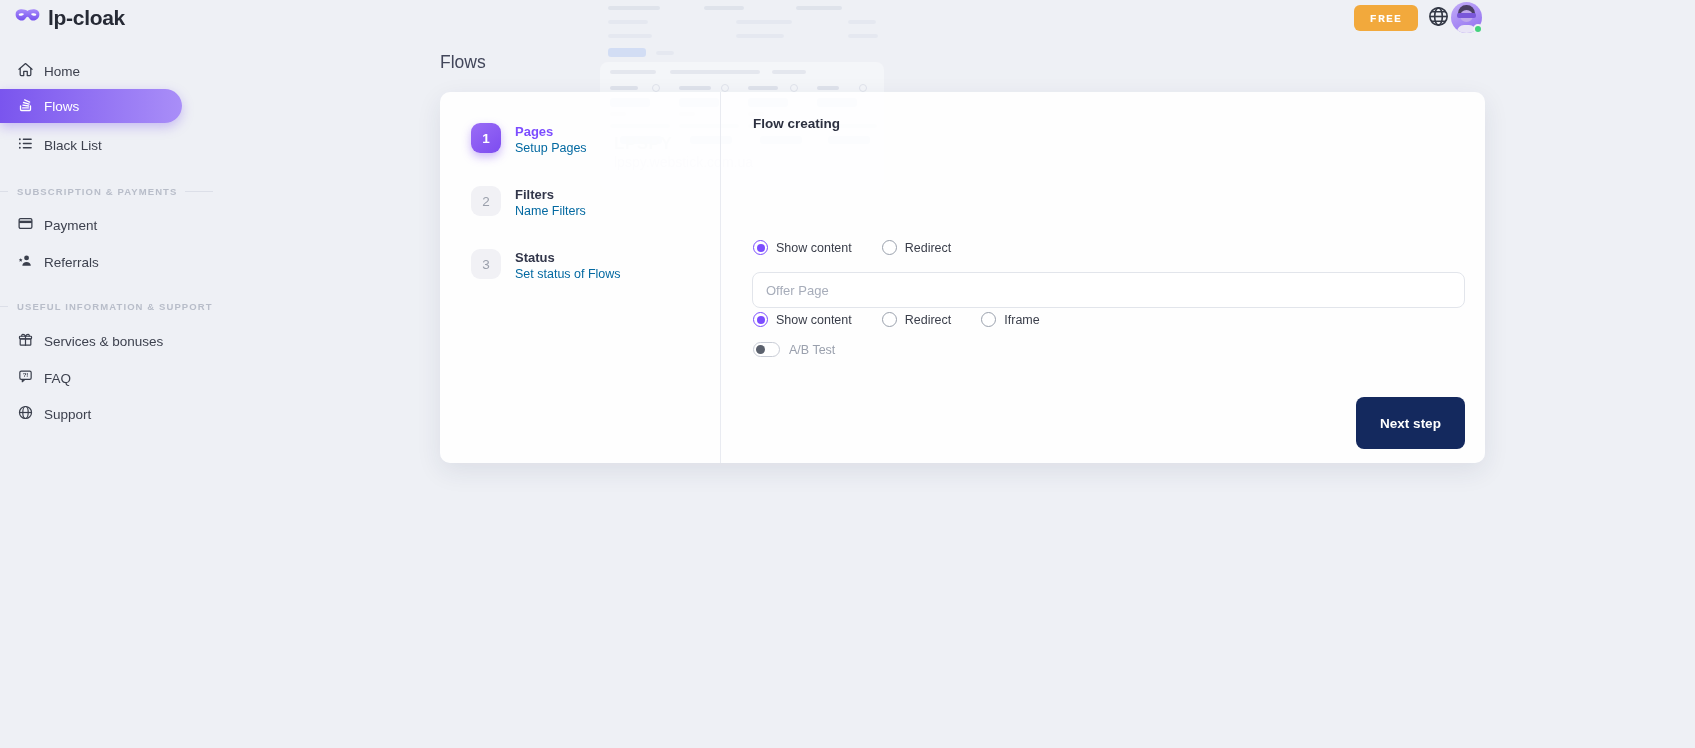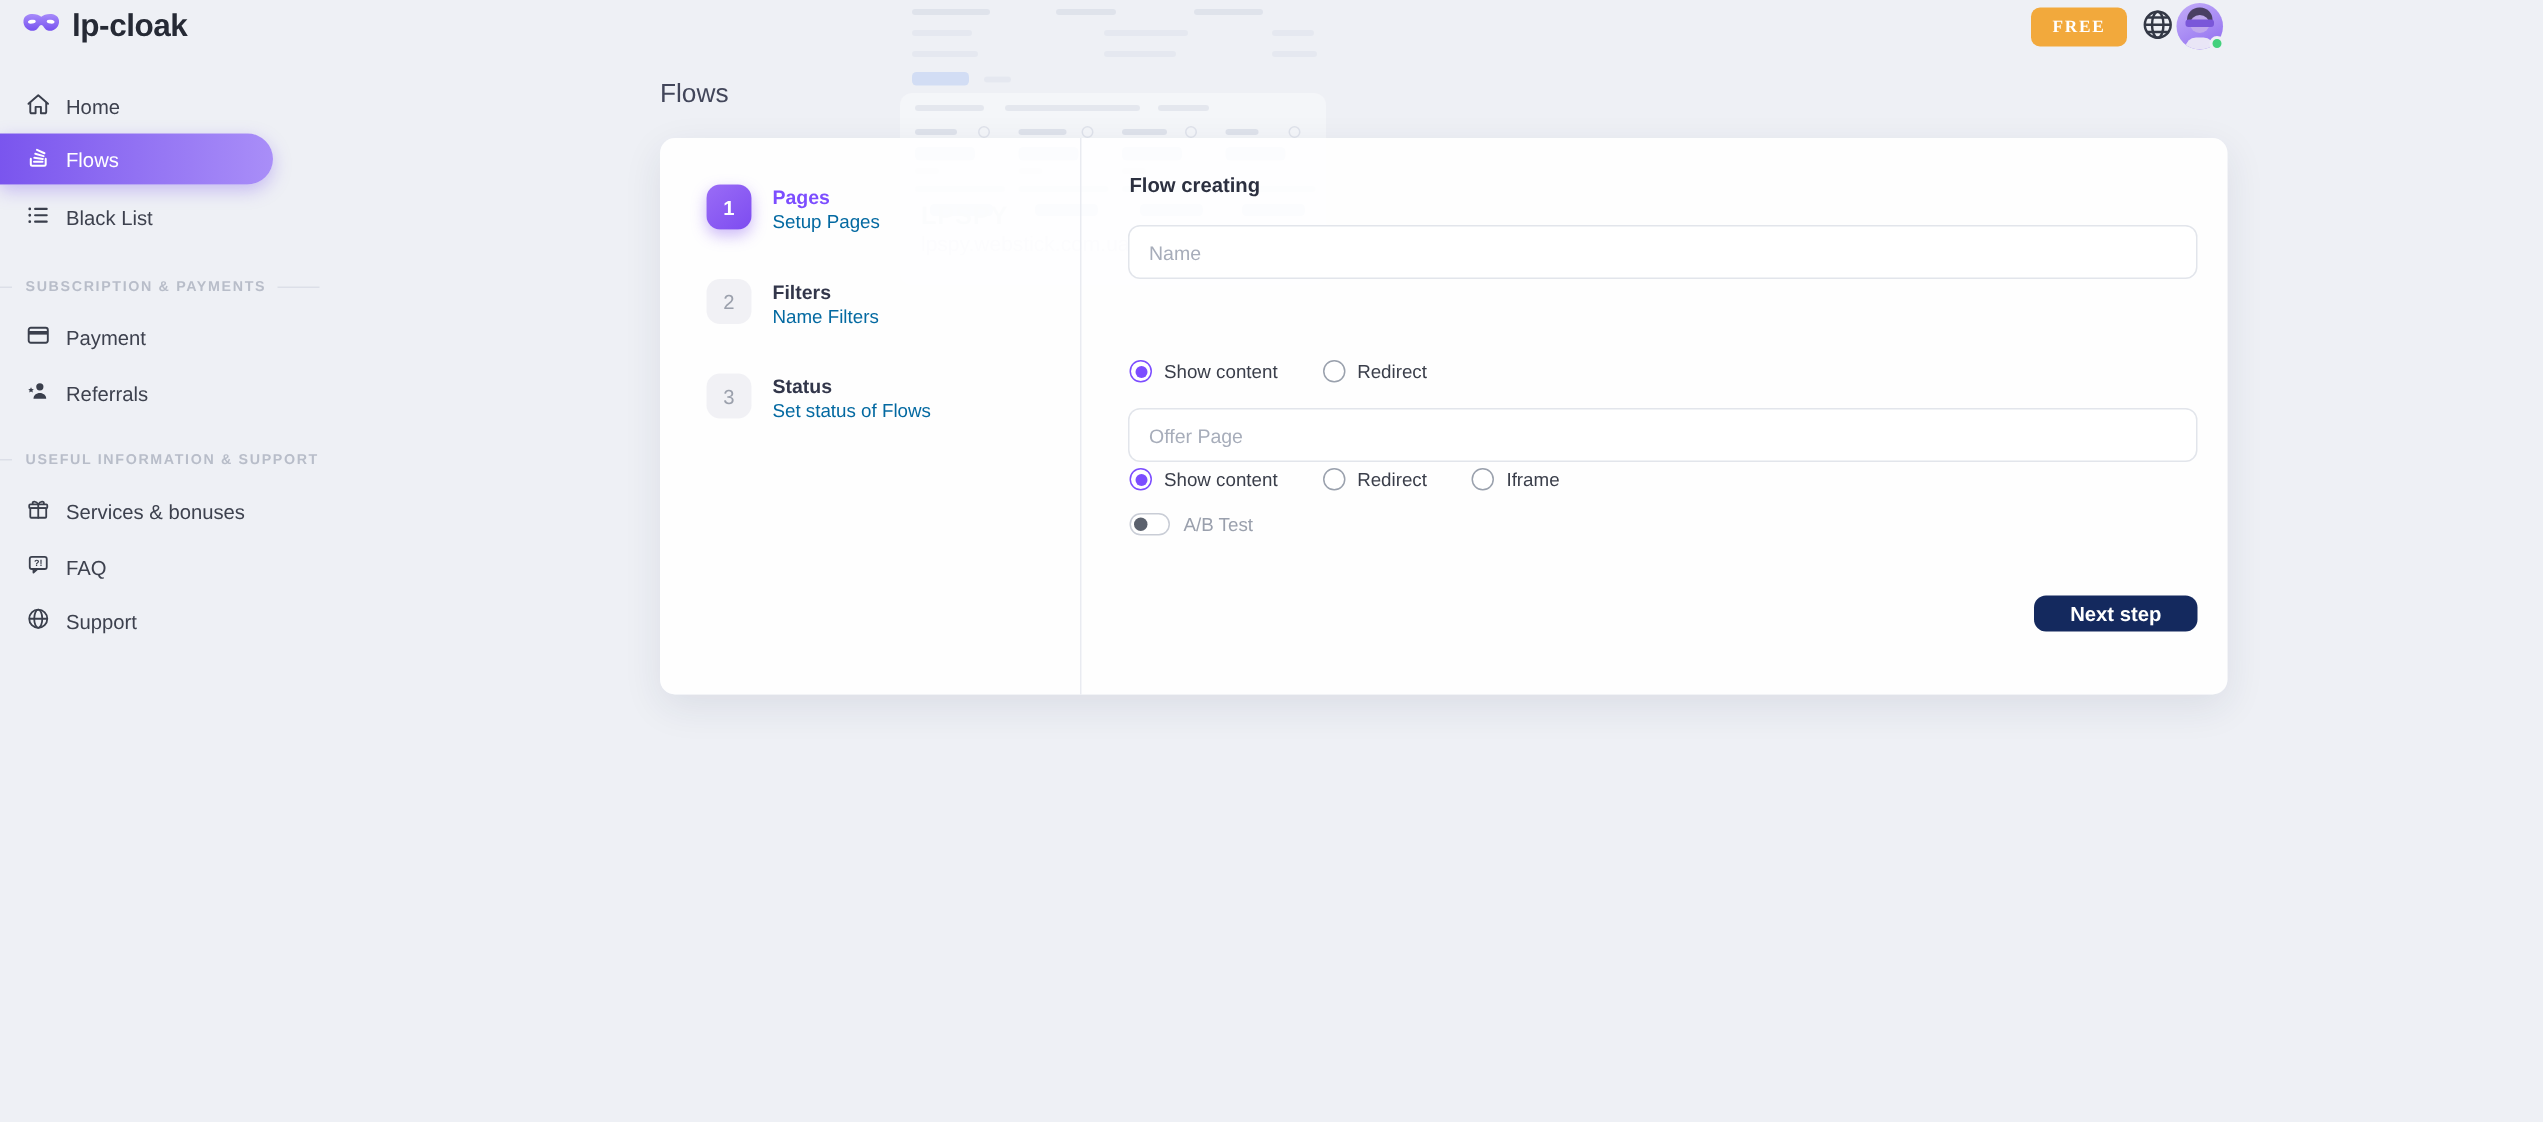--- a/index.html
+++ b/index.html
@@ -32,21 +32,21 @@
     border-radius:0 17px 17px 0;
     background:linear-gradient(90deg,#7a55ee 0%,#a98ef8 100%);
     color:#ffffff; box-shadow:0 4px 12px rgba(122,85,238,.35);
   }
   .nav-header { position:absolute; left:17px; font-size:9.5px; font-weight:bold; letter-spacing:1.1px; color:#b8bdc9; display:flex; align-items:center; gap:8px; white-space:nowrap; }
   .nav-header::before { content:""; position:absolute; left:-17px; width:8px; height:1px; background:#dcdfe8; }
   .nav-header--line::after { content:""; width:28px; height:1px; background:#dcdfe8; }
 
   
   .plan-badge { position:absolute; left:1354px; top:5px; width:64px; height:26px; z-index:3;
-    background:#f2a93c; border:none; border-radius:6px; color:#fff; font-family:Liberation Serif, serif;
+    background:#f2a93c; border:none; border-radius:6px; color:#fff; font-family:Liberation Mono, monospace;
     font-size:11.5px; font-weight:bold; letter-spacing:1.2px; cursor:pointer; }
   .globe-btn { position:absolute; left:1426px; top:5px; width:24px; height:24px; background:none; border:none; cursor:pointer; z-index:3; padding:0; }
   .avatar { position:absolute; left:1451px; top:2px; width:31px; height:31px; border-radius:50%; z-index:3; cursor:pointer;
     background:linear-gradient(150deg,#c3adf8 0%,#8f6cf0 100%); overflow:visible; }
   .avatar-inner { position:absolute; inset:0; border-radius:50%; overflow:hidden; }
   .av-hair { position:absolute; top:3px; left:7px; width:17px; height:10px; background:#4a3f63; border-radius:9px 9px 2px 2px; }
   .av-face { position:absolute; top:8px; left:9px; width:13px; height:12px; background:#bfa7ec; border-radius:50%; }
   .av-mask { position:absolute; top:11px; left:6px; width:19px; height:4.5px; background:#7a57d9; border-radius:2px; }
   .av-body { position:absolute; bottom:0; left:6px; width:19px; height:8px; background:#e9e5f6; border-radius:7px 7px 0 0; }
   .status-dot { position:absolute; right:-1px; bottom:-1px; width:10px; height:10px; border-radius:50%; background:#43d17c; border:2px solid #eef0f5; }
@@ -79,21 +79,21 @@
   .rr1 { top:148px; } .rr2 { top:220px; }
   .radio { display:flex; align-items:center; gap:8px; font-size:12.5px; color:#3a3e4a; cursor:pointer; }
   .radio-circle { width:15px; height:15px; border-radius:50%; border:1.5px solid #9aa1ad; position:relative; background:#fff; }
   .radio--selected .radio-circle { border-color:#7c4dff; }
   .radio--selected .radio-circle::after { content:""; position:absolute; left:50%; top:50%; width:8px; height:8px;
     margin:-4px 0 0 -4px; border-radius:50%; background:#7c4dff; }
   .toggle-row { position:absolute; left:1px; top:250px; display:flex; align-items:center; gap:9px; cursor:pointer; }
   .switch { width:27px; height:15px; border-radius:9px; border:1.5px solid #c9cdd6; position:relative; background:#fff; }
   .switch-knob { position:absolute; left:2px; top:1.5px; width:9px; height:9px; border-radius:50%; background:#5b616d; }
   .toggle-label { font-size:12.5px; color:#9aa0ad; }
-  .next-btn { position:absolute; right:2px; top:305px; width:109px; height:24px; background:#14295e; color:#fff;
+  .next-btn { position:absolute; right:2px; top:305px; width:109px; height:52px; background:#14295e; color:#fff;
     border:none; border-radius:8px; font-family:"Liberation Sans",sans-serif; font-size:13.5px; font-weight:bold; cursor:pointer; }
 </style>
 </head>
 <body>
 
 <div class="ghost">
   <div class="ghost-top">
     <div class="g-bar" style="left:8px;top:4px;width:52px;"></div>
     <div class="g-bar" style="left:104px;top:4px;width:40px;"></div>
     <div class="g-bar" style="left:196px;top:4px;width:46px;"></div>
@@ -294,21 +294,20 @@
       <div>
         <div class="step-title">Status</div>
         <div class="step-sub">Set status of Flows</div>
       </div>
     </div>
   </div>
 
   <div class="form">
     <div class="form-title">Flow creating</div>
 
-    <input class="tinput in-name" type="text" placeholder="Name" style="">
 
 
     <div class="radio-row rr1">
       <label class="radio radio--selected">
         <span class="radio-circle"></span>
         <span>Show content</span>
       </label>
       <label class="radio">
         <span class="radio-circle"></span>
         <span>Redirect</span>

